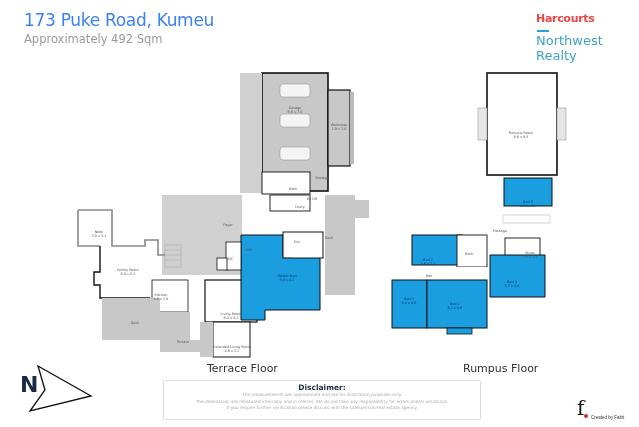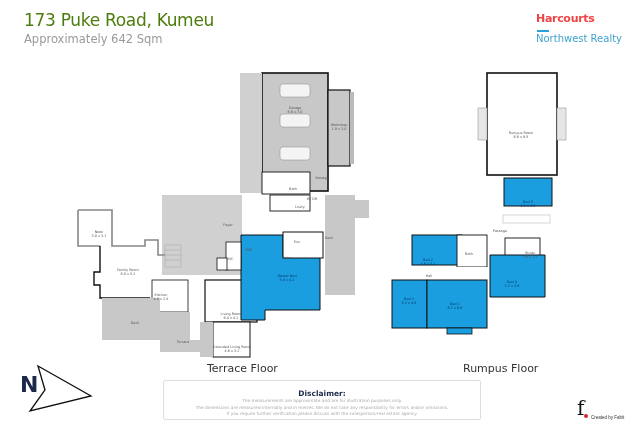--- a/index.html
+++ b/index.html
@@ -1,38 +1,38 @@
 <!DOCTYPE html>
 <html><head>
 <meta charset="utf-8">
 <style>
   html, body { margin:0; padding:0; background:#ffffff; }
   body { width:639px; height:427px; position:relative; overflow:hidden; font-family:"Liberation Sans", sans-serif; }
   .abs { position:absolute; }
-  .title { left:24px; top:10px; font-size:17px; color:#4d7c0f; font-family:"DejaVu Sans", sans-serif; letter-spacing:-0.3px; }
+  .title { left:24px; top:10px; font-size:17px; color:#3b82f6; font-family:"DejaVu Sans", sans-serif; letter-spacing:-0.3px; }
   .subtitle { left:24px; top:32px; font-size:11.5px; color:#9a9a9a; font-family:"DejaVu Sans", sans-serif; }
   .brand { left:536px; top:12px; font-size:11px; font-weight:bold; color:#ef4444; font-family:"DejaVu Sans", sans-serif; letter-spacing:-0.3px; }
   .brand-bar { left:537px; top:30px; width:12px; height:2px; background:#2a9fd8; }
-  .brand-sub { left:536px; top:33px; font-size:10px; color:#3ea3cf; font-family:"DejaVu Sans", sans-serif; }
+  .brand-sub { left:536px; top:33px; font-size:13px; color:#3ea3cf; font-family:"DejaVu Sans", sans-serif; }
   .room-label { position:absolute; font-size:3.4px; color:#555; text-align:center; line-height:1.3; font-family:"DejaVu Sans", sans-serif; white-space:nowrap; transform:translateX(-50%); }
   .room-label.on-blue { color:#0a3a6a; }
   .floor-caption { font-size:11px; color:#333; font-family:"DejaVu Sans", sans-serif; }
   .disclaimer { left:163px; top:380px; width:316px; height:38px; border:1px solid #ddd; border-radius:2px; text-align:center; }
-  .disc-title { font-size:7.5px; font-weight:bold; color:#1b2a4a; margin-top:8px; font-family:"DejaVu Sans", sans-serif; }
+  .disc-title { font-size:7.5px; font-weight:bold; color:#1b2a4a; margin-top:2px; font-family:"DejaVu Sans", sans-serif; }
   .disc-line { font-size:4.3px; color:#aaa; line-height:6.5px; font-family:"DejaVu Sans", sans-serif; }
   .fabit-f { left:577px; top:396px; font-size:20px; font-family:"DejaVu Serif", serif; color:#111; }
   .fabit-dot { left:584px; top:414px; width:4px; height:4px; border-radius:50%; background:#d9262c; }
   .fabit-txt { left:591px; top:415px; font-size:4.5px; color:#333; }
   .compass-n { left:20px; top:372px; font-size:22px; font-weight:bold; color:#1b2a4a; font-family:"DejaVu Sans", sans-serif; }
 </style>
 </head>
 <body>
 
 <div class="abs title">173 Puke Road, Kumeu</div>
-<div class="abs subtitle">Approximately 642 Sqm</div>
+<div class="abs subtitle">Approximately 492 Sqm</div>
 
 <div class="abs brand">Harcourts</div>
 <div class="abs brand-bar"></div>
 <div class="abs brand-sub">Northwest Realty</div>
 
 <svg class="abs" style="left:0;top:0" width="639" height="427">
   <g>
 
     <rect x="262" y="73" width="66" height="118" fill="#c8c8c8" stroke="#111" stroke-width="1.6"></rect>
     <rect x="328" y="90" width="22" height="76" fill="#c8c8c8" stroke="#111" stroke-width="1.2"></rect>

